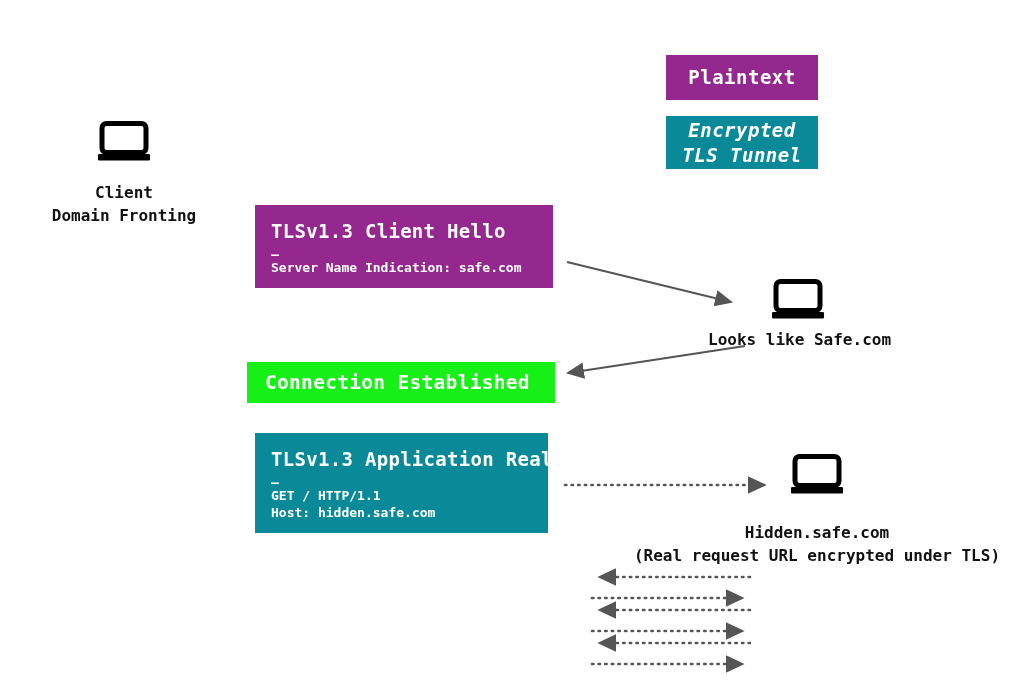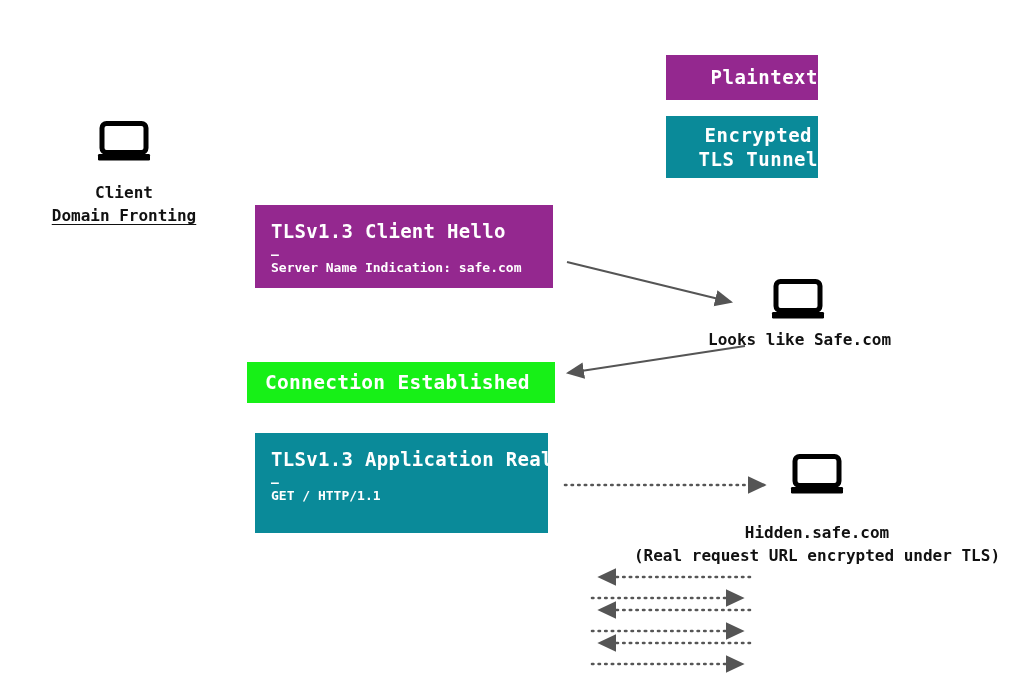--- a/index.html
+++ b/index.html
@@ -21,35 +21,36 @@
     width: 1024px;
     height: 689px;
   }
   .abs { position: absolute; }
 
   
   .legend-box {
     position: absolute;
     display: flex;
     align-items: center;
-    justify-content: flex-end;
+    justify-content: center;
     text-align: center;
     color: #ffffff;
     font-weight: bold;
     letter-spacing: 0.5px;
     line-height: 1.28;
     white-space: pre-line;
   }
   #legend-plaintext {
     left: 666px; top: 55px; width: 152px; height: 45px;
     font-size: 19px;
   }
   #legend-encrypted {
-    left: 666px; top: 116px; width: 152px; height: 62px;
+    left: 666px; top: 116px; width: 152px; height: 53px;
     font-size: 19px;
+    font-style: italic;
   }
 
   
   .msg-box {
     position: absolute;
     box-sizing: border-box;
     color: #ffffff;
   }
   .msg-title {
     font-size: 19px;
@@ -92,21 +93,21 @@
   
   .caption {
     position: absolute;
     text-align: center;
     font-size: 16px;
     font-weight: bold;
     color: #111111;
     line-height: 1.45;
     white-space: nowrap;
   }
-  .caption .u { text-decoration: underline; text-underline-offset: 3px; }
+  .caption .u { text-underline-offset: 3px; }
 
   svg { overflow: visible; }
 </style>
 </head>
 <body style="background: rgb(255, 255, 255);">
 
 <div id="canvas">
 
   <div class="legend-box" id="legend-plaintext" style="background: rgb(148, 40, 143);">
     <span>Plaintext</span>
@@ -136,20 +137,21 @@
   </div>
 
   <div class="msg-box" id="box-conn-established" style="background: rgb(23, 240, 23);">
     <div class="msg-title">Connection Established</div>
   </div>
 
   <div class="msg-box" id="box-app-data" style="background: rgb(10, 138, 153);">
     <div class="msg-title">TLSv1.3 Application Real</div>
     <div class="msg-sep">–</div>
     <div class="msg-line">GET / HTTP/1.1</div>
+    <div class="msg-line">Host: hidden.safe.com</div>
   </div>
 
   <div class="laptop" style="left:772px; top:280px;">
     <svg width="52" height="40" viewBox="0 0 52 40" aria-hidden="true">
       <rect x="4" y="1.5" width="44" height="29" rx="4.5" ry="4.5" fill="none" stroke="#000000" stroke-width="5"></rect>
       <rect x="0" y="32" width="52" height="6.5" rx="1.2" ry="1.2" fill="#000000"></rect>
     </svg>
   </div>
   <div class="caption" style="left: 708px; top: 328px; width: 182px; color: rgb(17, 17, 17);">Looks like Safe.com</div>
 

